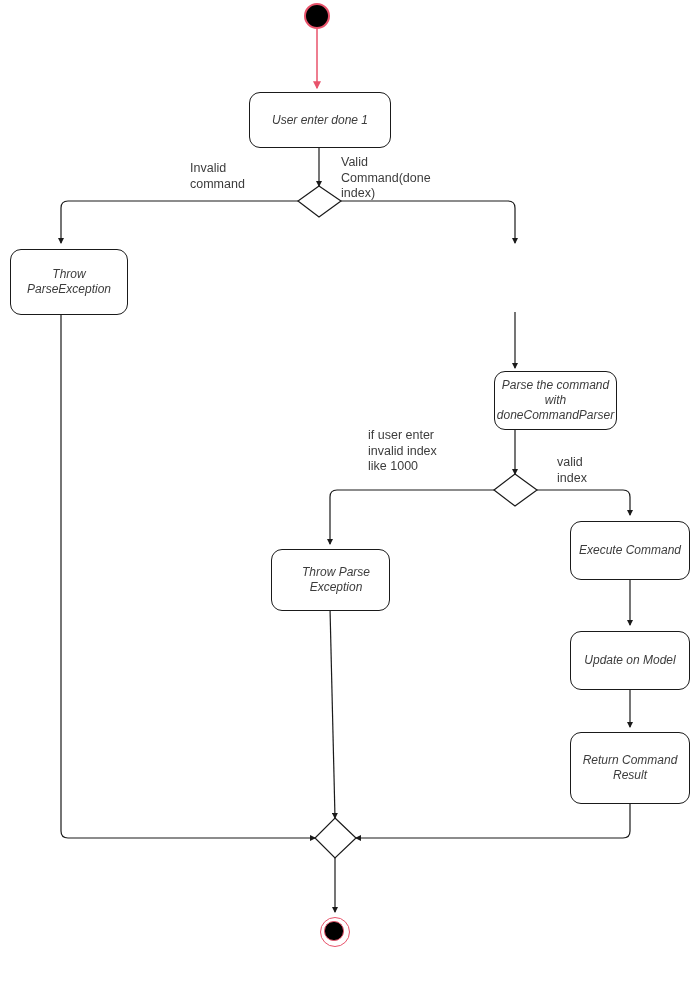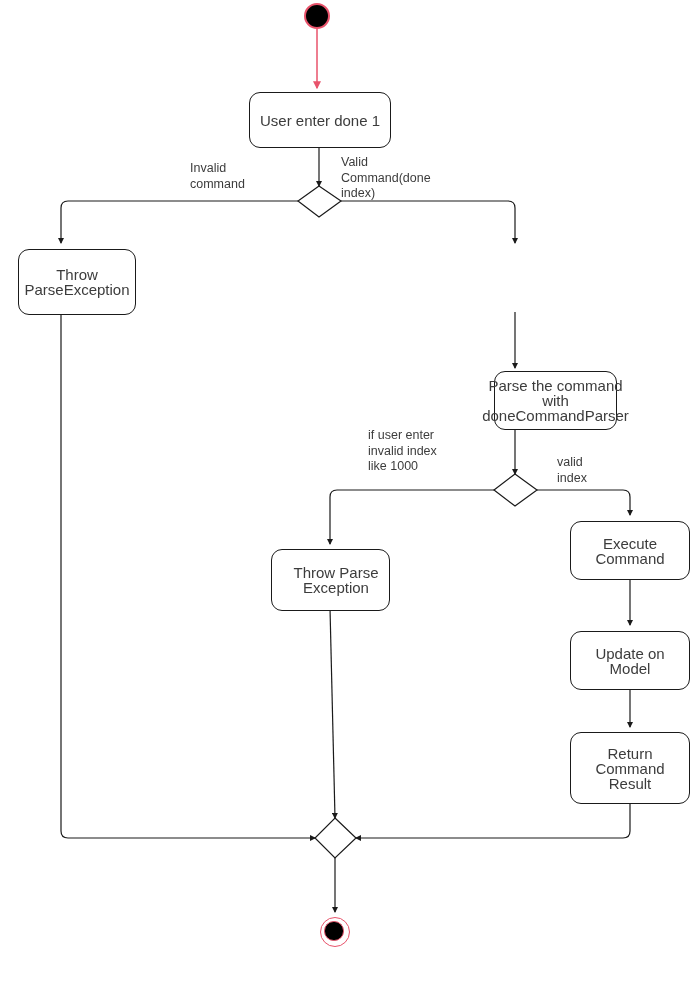--- a/index.html
+++ b/index.html
@@ -29,24 +29,25 @@
     position: absolute;
     box-sizing: border-box;
     border: 1.2px solid #1a1a1a;
     border-radius: 11px;
     background: #ffffff;
     display: flex;
     align-items: center;
     justify-content: center;
     text-align: center;
     color: #3c3c3c;
-    font-size: 15px;
+    font-size: 12px;
     line-height: 15px;
     padding: 2px 5px;
     white-space: pre-line;
+    font-style: italic;
   }
   .edge-label {
     position: absolute;
     color: #3c3c3c;
     font-size: 12.5px;
     line-height: 15.5px;
     text-align: left;
     white-space: pre-line;
   }
   .terminal-label {
@@ -145,21 +146,21 @@
 
   <div class="node" style="left:249px; top:92px; width:142px; height:56px;">User enter done 1</div>
 
   <div class="edge-label" style="left:190px; top:161px; width:110px;">Invalid
 command</div>
 
   <div class="edge-label" style="left:341px; top:155px; width:120px;">Valid
 Command(done
 index)</div>
 
-  <div class="node" style="left:18px; top:249px; width:118px; height:66px;">Throw
+  <div class="node" style="left:10px; top:249px; width:118px; height:66px;">Throw
 ParseException</div>
 
 
   <div class="node" style="left:454px; top:371px; width:123px; height:59px;margin-left:40px;">Parse the command
 with
 doneCommandParser</div>
 
   <div class="edge-label" style="left:368px; top:428px; width:102px;">if user enter
 invalid index
 like 1000</div>

